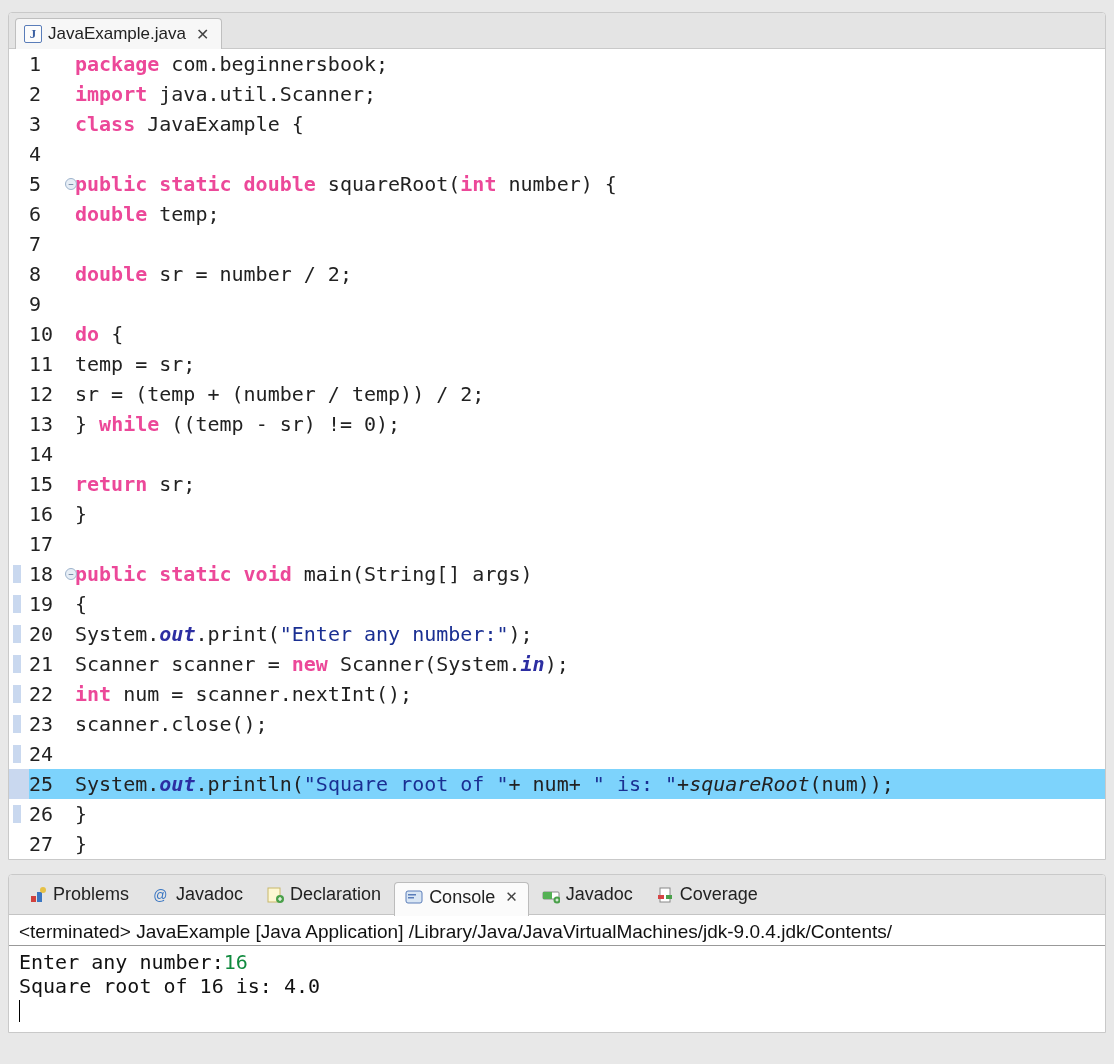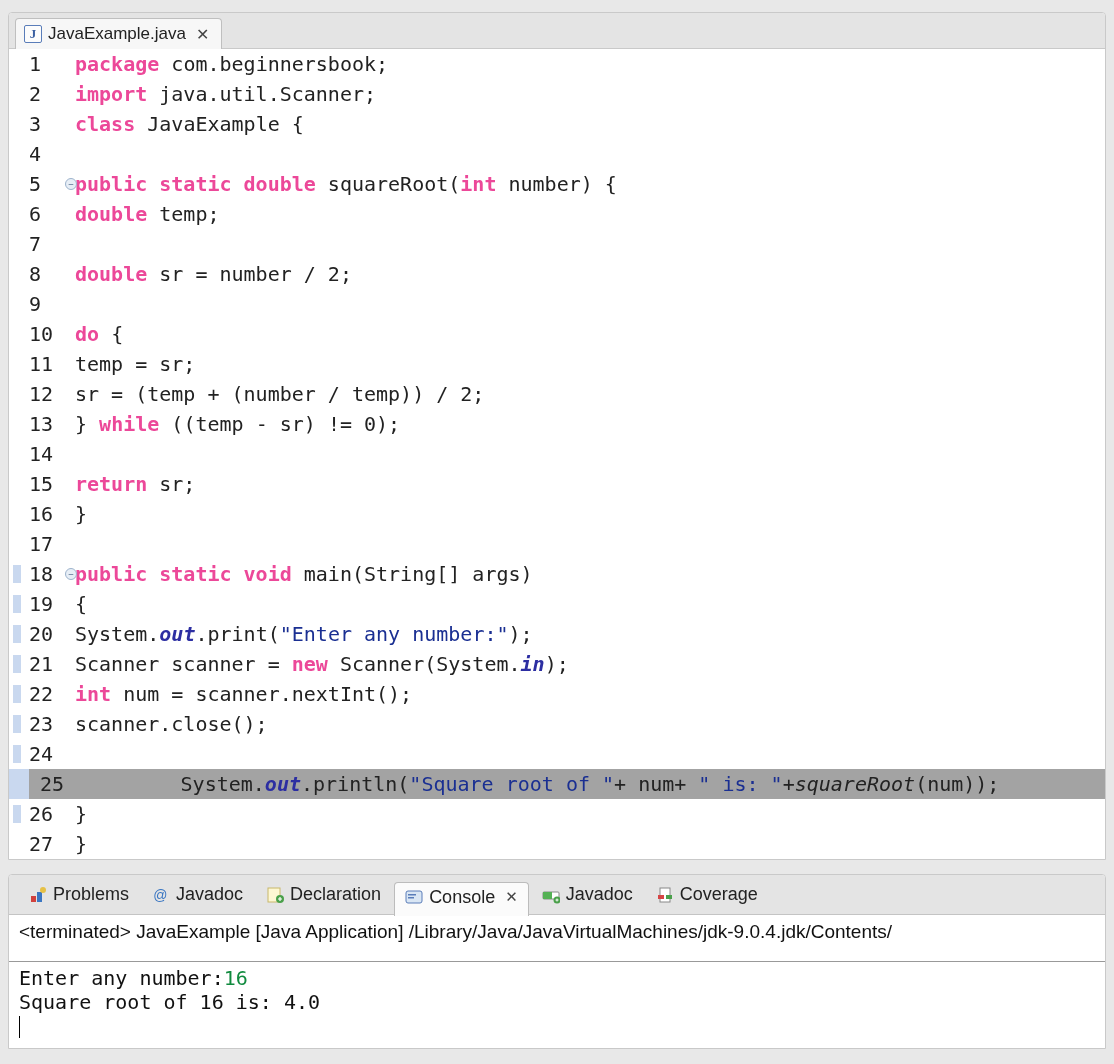--- a/index.html
+++ b/index.html
@@ -92,22 +92,21 @@
   .mkcell { position: relative; }
   .bluemark::before {
     content:"";
     position:absolute;
     left:4px; top:6px;
     width:8px; height:18px;
     background:#c9d8ef;
   }
   .bluebar-full { background:#c9d8ef; }
   .highlight-line {
-    background: #a3a3a3;
-    text-align: center;
+    background: #7dd3fc;
   }
 
   
   .kw   { color: #ec4899; font-weight: bold; }   
   .str  { color: #1a2f92; }                       
   .it   { color: #2c2ea2; font-style: italic; font-weight: bold; }  
   .mtd  { font-style: italic; }
 
   
   .bottom-frame {
@@ -150,21 +149,21 @@
     align-items: center;
     justify-content: center;
   }
   .close-x-sm {
     font-size: 15px;
     color: #444;
     margin-left: 4px;
   }
 
   .status-line {
-    padding: 6px 10px 18px 10px;
+    padding: 6px 10px 2px 10px;
     font-size: 19px;
     font-family: Arial, sans-serif;
     color: #111;
     border-bottom: 1px solid #999;
     white-space: nowrap;
     overflow: hidden;
   }
   .console-body {
     font-family: "Menlo","Consolas",monospace;
     font-size: 20px;

